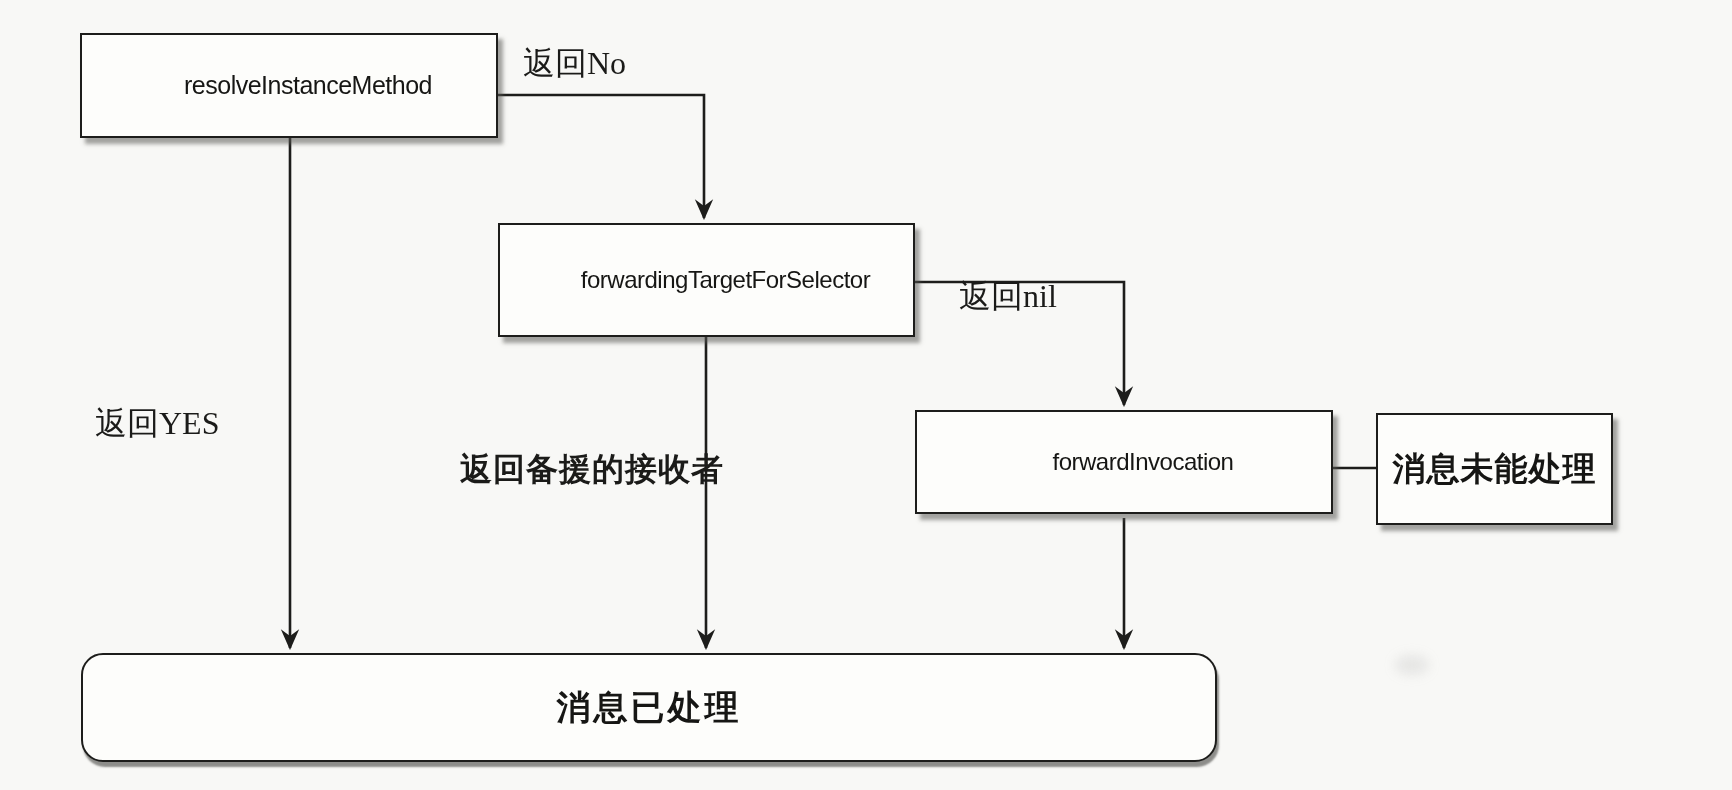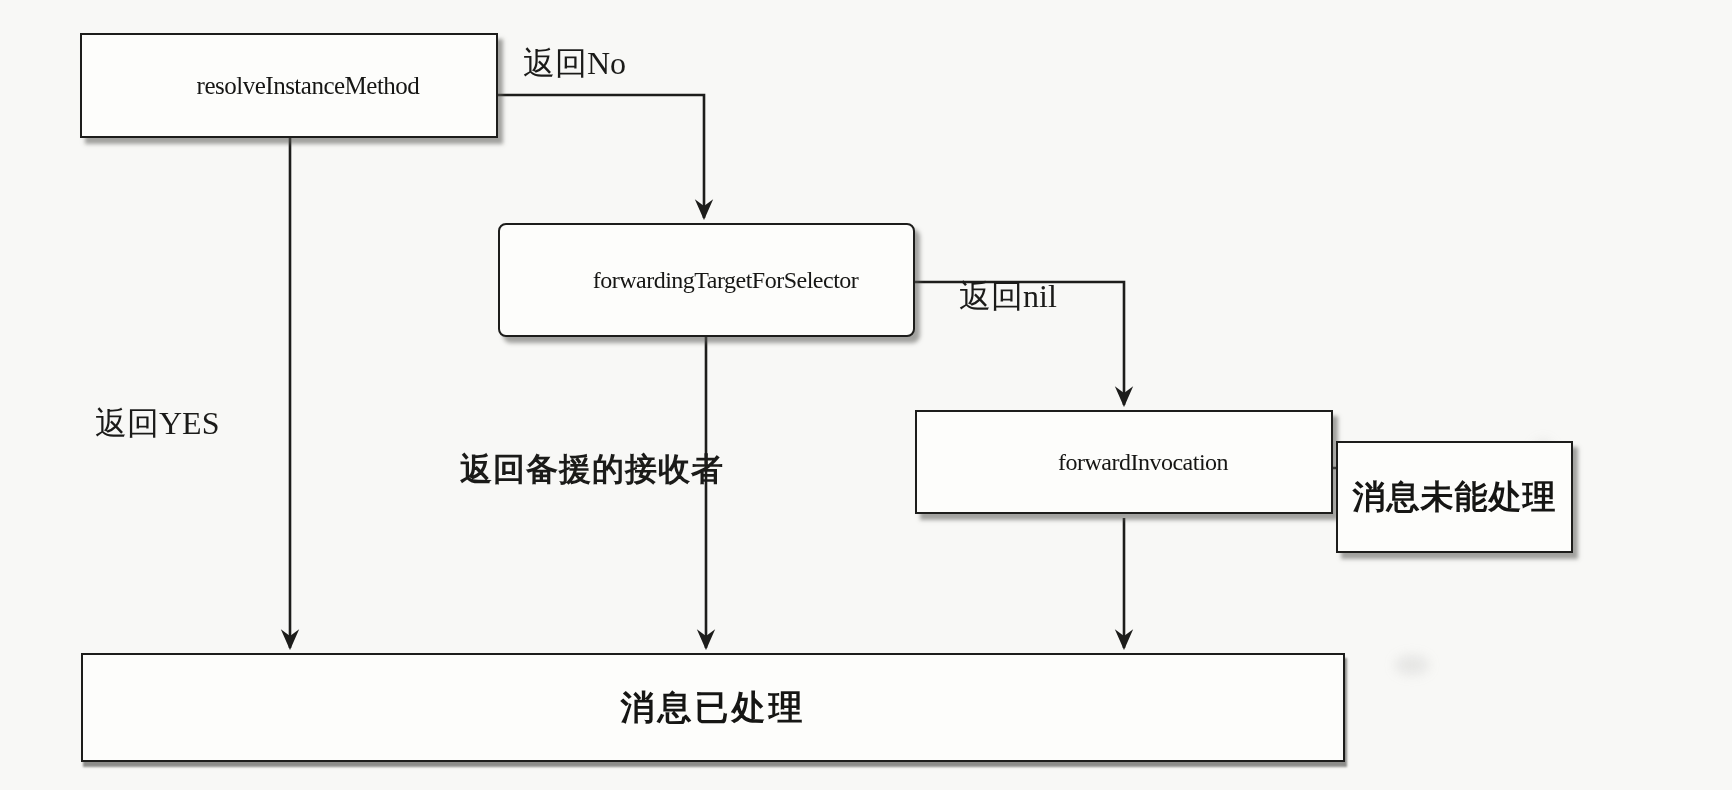--- a/index.html
+++ b/index.html
@@ -44,36 +44,36 @@
     background: #fdfdfb;
     border: 2.5px solid #1d1d1b;
     box-shadow: 5px 6px 4px rgba(90,90,86,0.55);
     display: flex;
     align-items: center;
     justify-content: center;
     z-index: 2;
     color: #161614;
   }
   .node.code {
-    font-family: Liberation Serif, serif;
+    font-family: Liberation Sans, sans-serif;
     font-size: 24px;
     letter-spacing: -0.5px;
     padding-left: 38px;
   }
   .node.cjk {
     font-family: "Liberation Serif", "DejaVu Serif", serif;
     font-weight: bold;
     font-size: 34px;
     letter-spacing: 3px;
   }
   #node-resolve   { left: 80px;   top: 33px;  width: 418px;  height: 105px; font-size: 25px; }
-  #node-fwdtarget { left: 498px;  top: 223px; width: 417px;  height: 114px; border-radius: 8px; }
+  #node-fwdtarget { left: 498px;  top: 223px; width: 417px;  height: 114px; }
   #node-fwdinv    { left: 915px;  top: 410px; width: 418px;  height: 104px; }
-  #node-unhandled { left: 1336px; top: 413px; width: 237px;  height: 112px; font-size: 33px; letter-spacing: 1px; margin-top: 28px; }
-  #node-handled   { left: 81px;   top: 653px; width: 1264px; height: 109px; box-shadow: 2px 5px 2px rgba(70,70,66,0.6); }
+  #node-unhandled { left: 1376px; top: 413px; width: 237px;  height: 112px; font-size: 33px; letter-spacing: 1px; }
+  #node-handled   { left: 81px;   top: 653px; width: 1136px; height: 109px; box-shadow: 2px 5px 2px rgba(70,70,66,0.6); border-radius: 22px; }
 
   .edge-label {
     position: absolute;
     z-index: 3;
     color: #1b1b19;
     font-family: "Liberation Serif", "DejaVu Serif", serif;
     font-size: 32px;
     white-space: nowrap;
   }
   #label-return-no   { left: 523px; top: 42px; }

